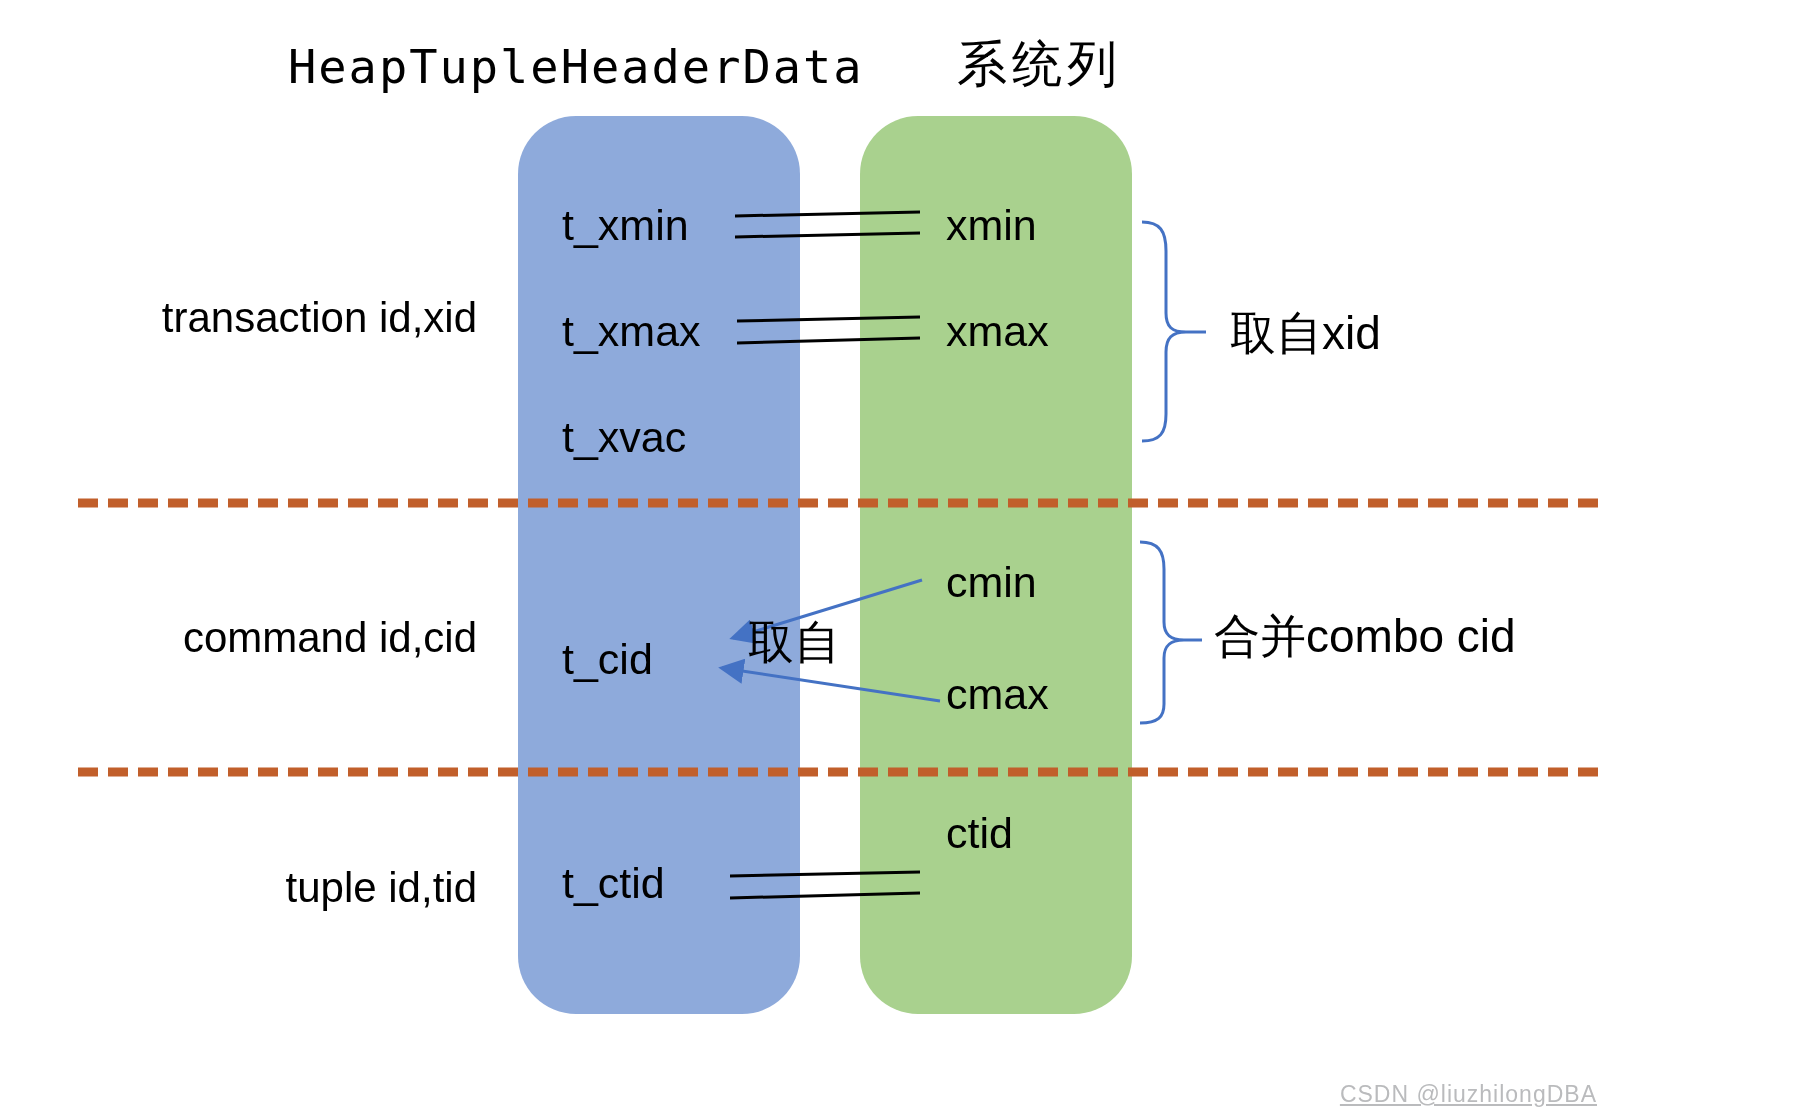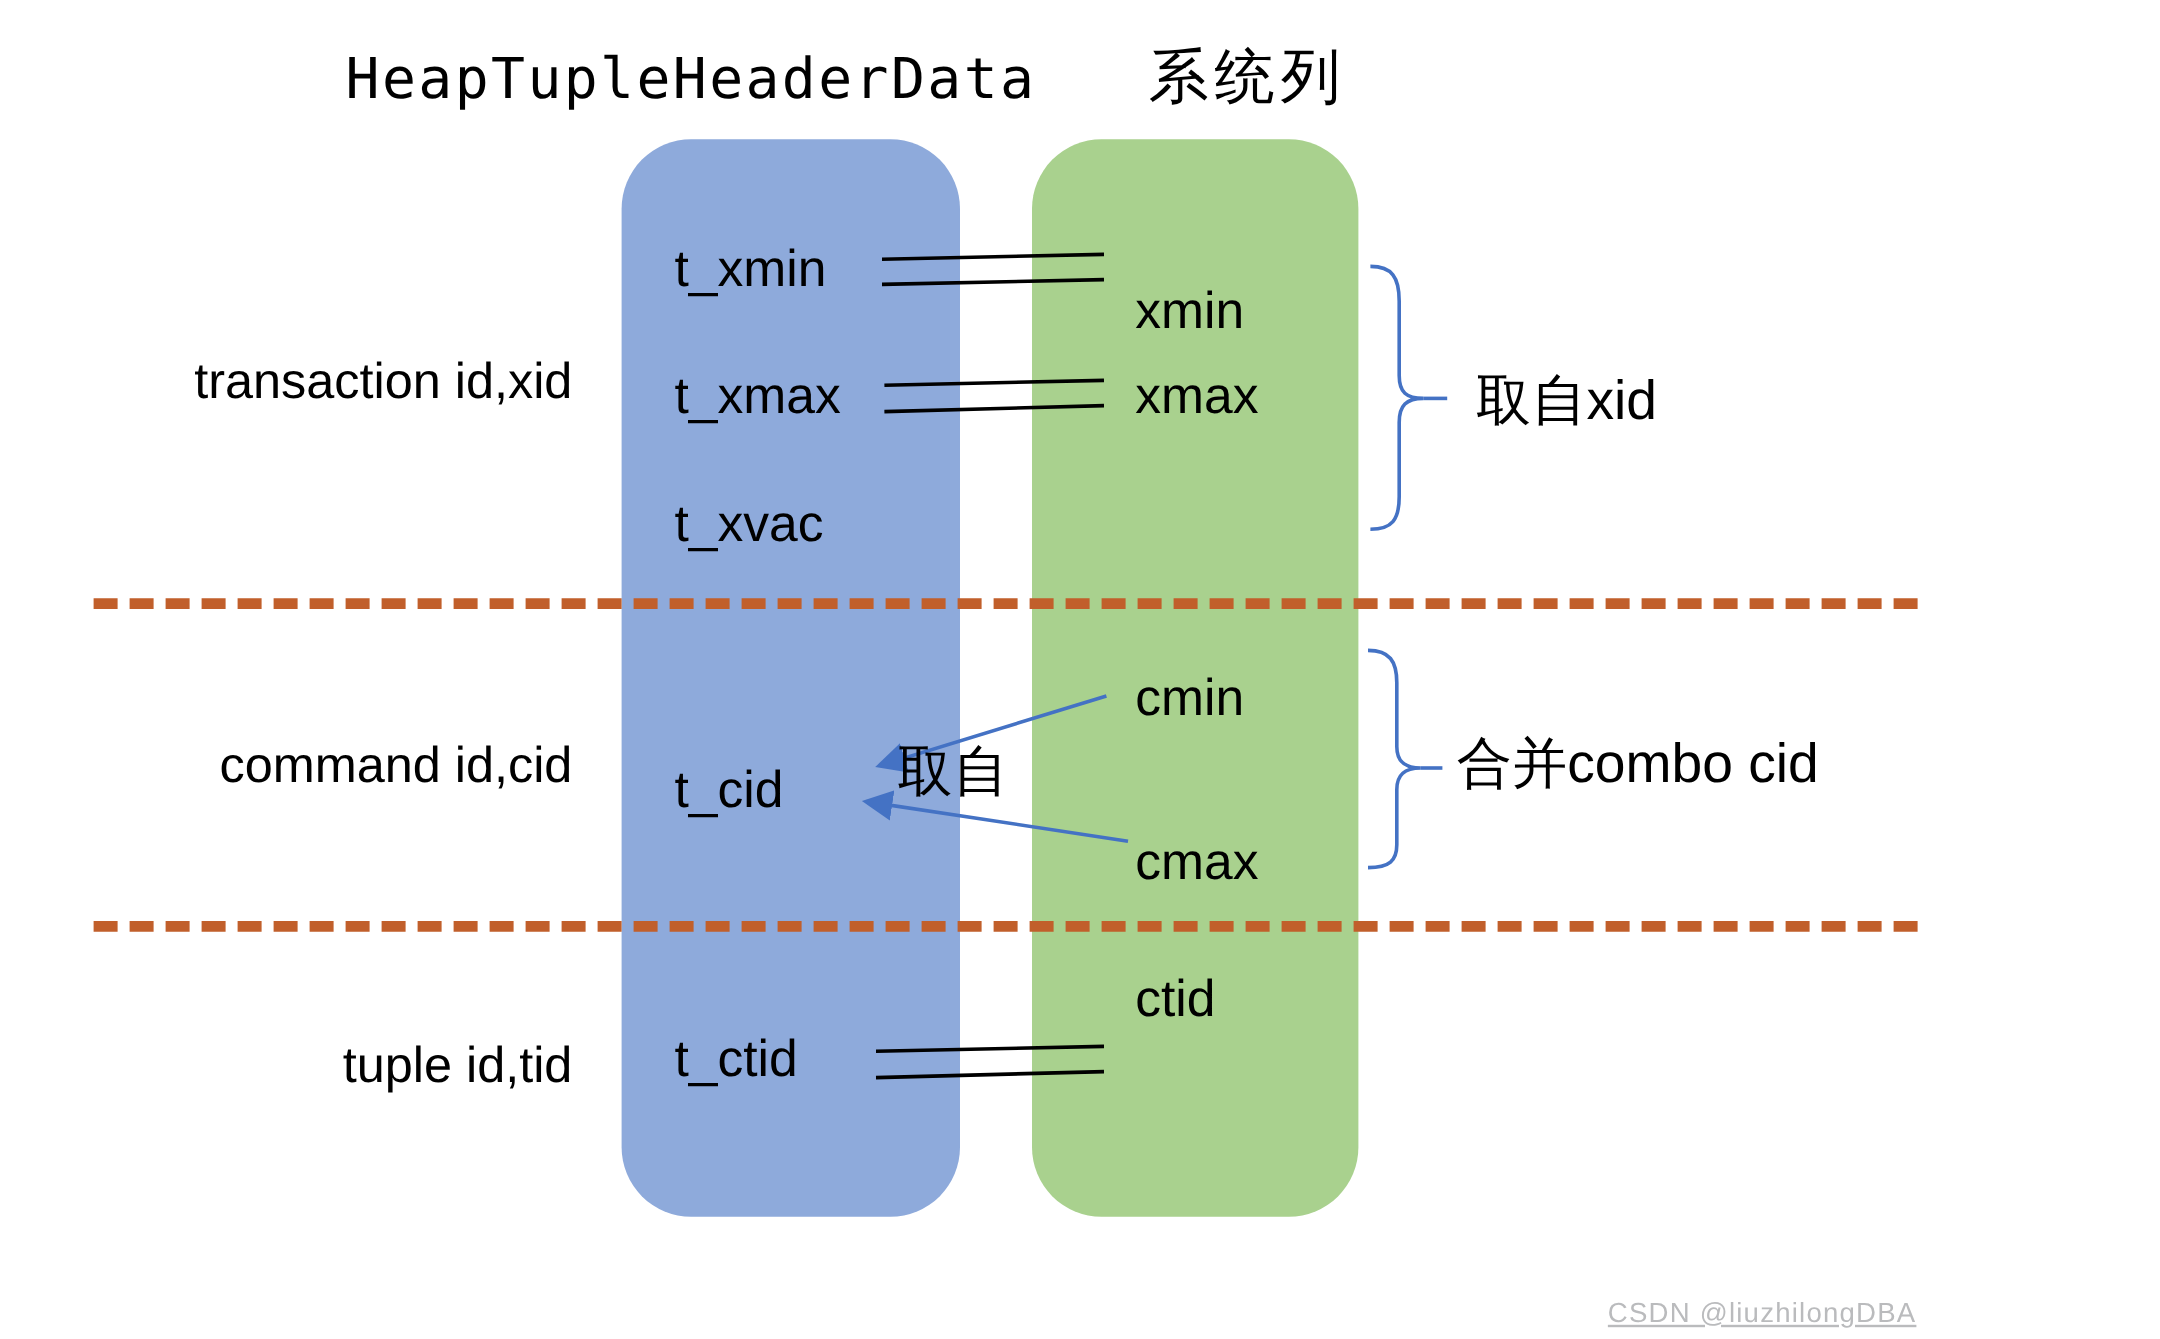--- a/index.html
+++ b/index.html
@@ -19,22 +19,22 @@
   .title-cjk{font-size:50px;letter-spacing:5px;}
   .col{position:absolute;top:116px;height:898px;border-radius:58px;}
   #col-heap{left:518px;width:282px;background:#8EAADB;}
   #col-sys{left:860px;width:272px;background:#A9D18E;}
   .field{font-size:43px;}
   .heap-field{left:562px;}
   .sys-field{left:946px;}
   .rowlabel{left:60px;width:417px;text-align:right;font-size:42px;}
   #f-txmin{top:225px;} #f-txmax{top:331px;} #f-txvac{top:437px;}
   #f-tcid{top:659px;}  #f-tctid{top:883px;}
-  #f-xmin{top:225px;margin-top:35px;}  #f-xmax{top:331px;}  #f-cmin{top:582px;}
-  #f-cmax{top:694px;margin-top:25px;}  #f-ctid{top:833px;}
+  #f-xmin{top:225px;}  #f-xmax{top:331px;}  #f-cmin{top:582px;}
+  #f-cmax{top:694px;}  #f-ctid{top:833px;}
   #rl-transaction{top:318px;} #rl-command{top:638px;} #rl-tuple{top:888px;}
   .annot{font-size:46px;}
   #an-quzi{left:748px;top:643px;}
   #an-quzixid{left:1230px;top:334px;}
   #an-combo{left:1214px;top:637px;}
   #title-heap{left:288px;top:66px;}
   #title-sys{left:957px;top:64px;}
   #watermark{
     right:5px;bottom:8px;position:absolute;
     font-size:23px;color:#BABBBD;letter-spacing:1px;

